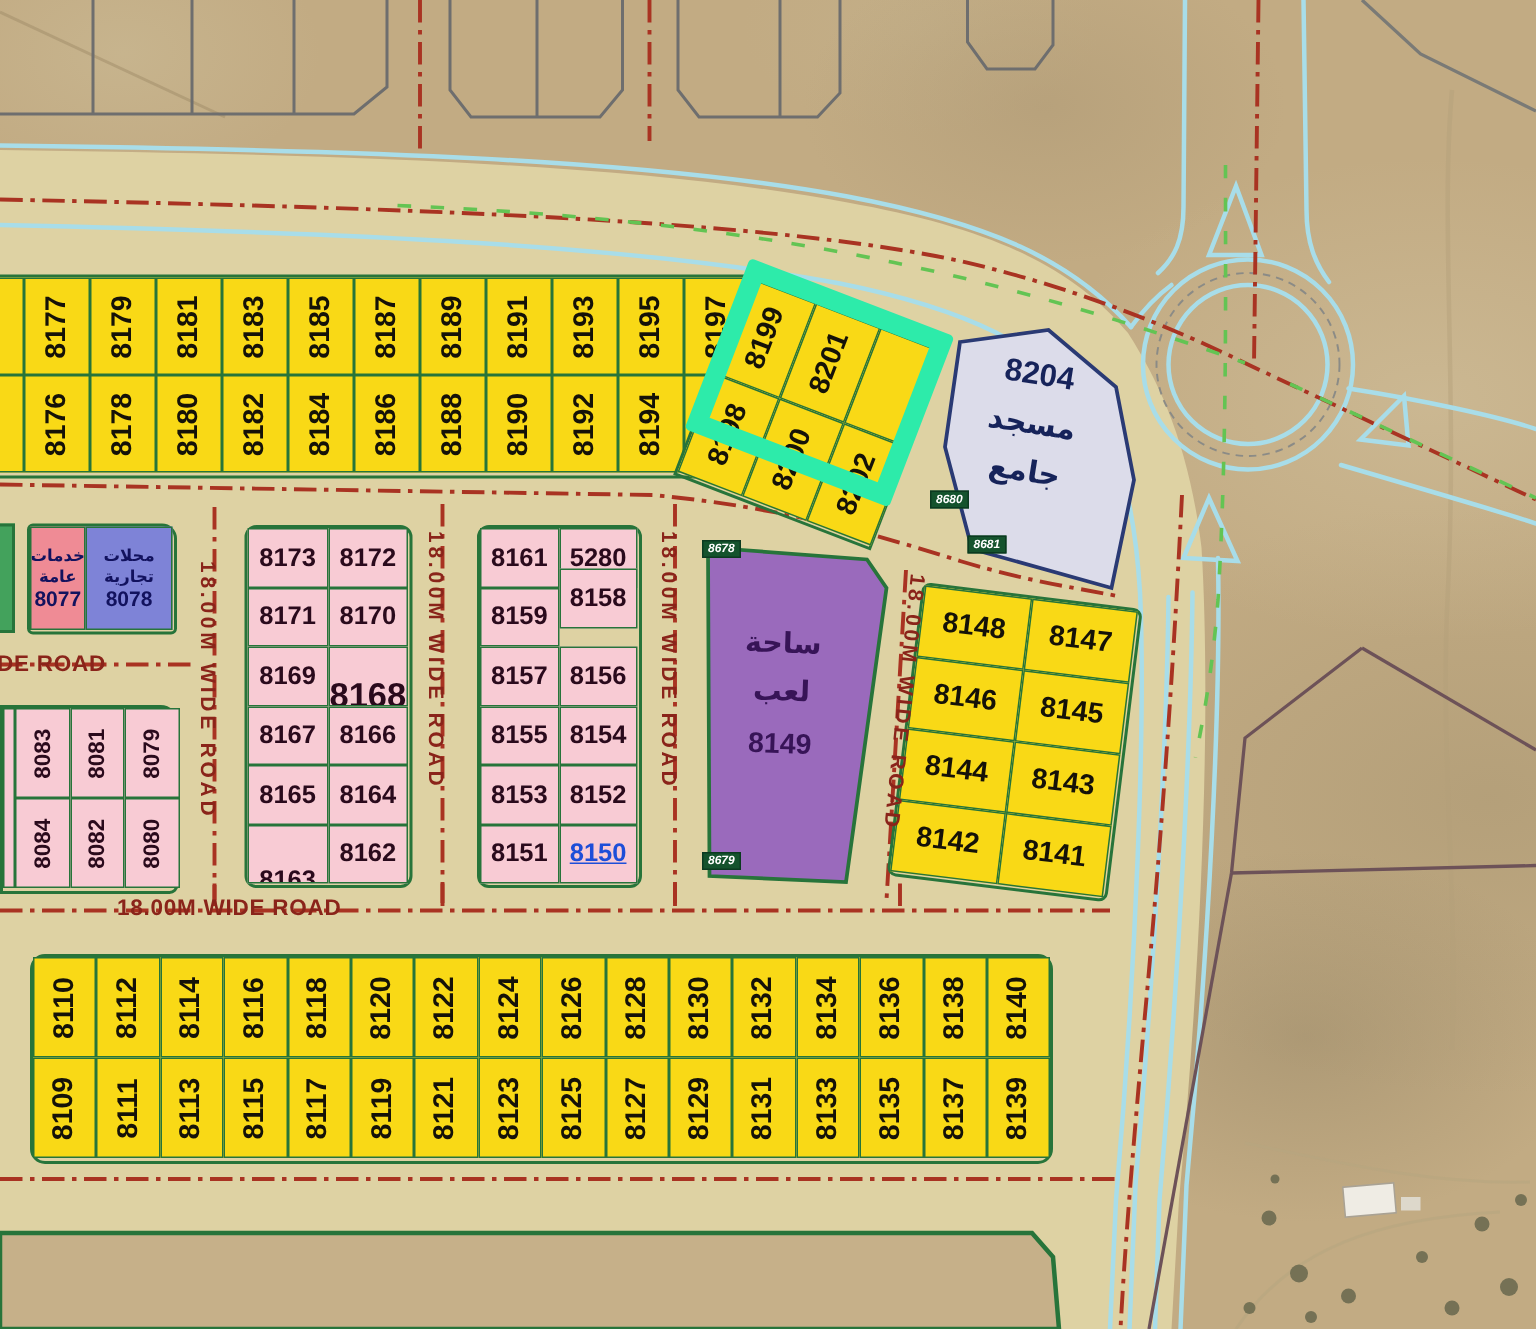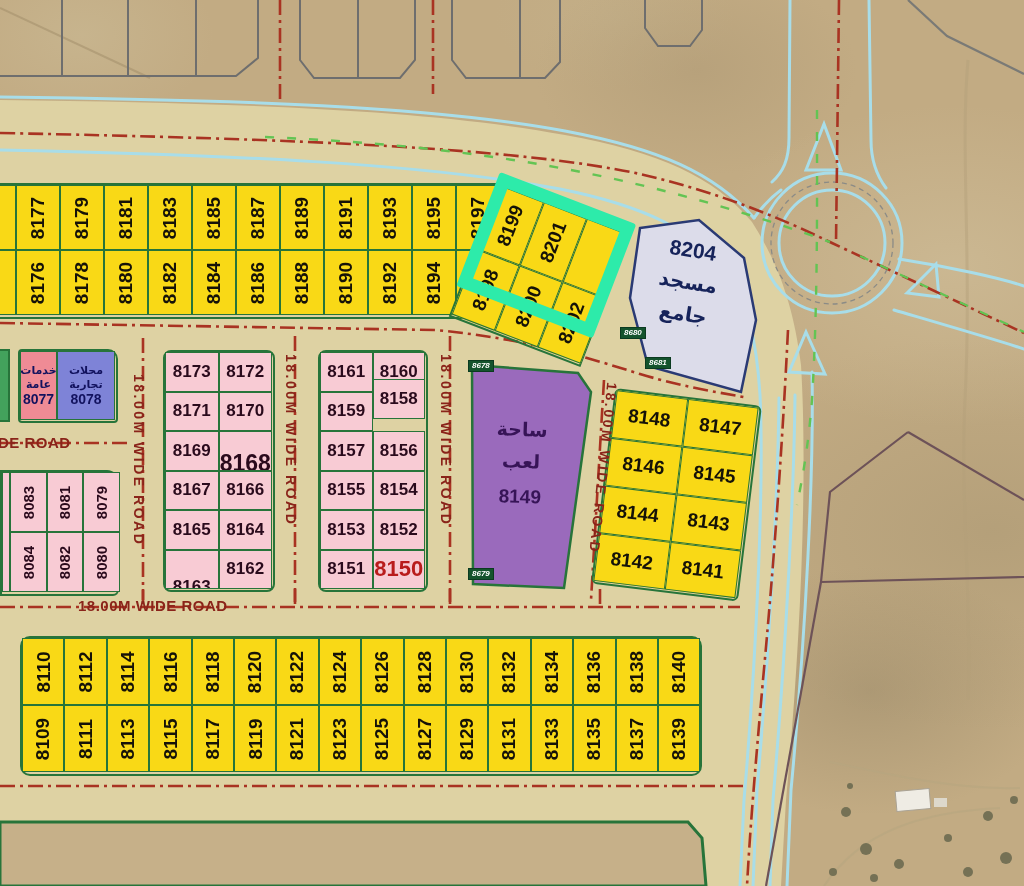--- a/index.html
+++ b/index.html
@@ -260,21 +260,21 @@
       </div>
       <div class="cell" style="left: 53.5px; top: 197.5px; width: 53.5px; height: 39.5px; background: var(--pink);">
         <span class="n" style="font-size: 17px; color: rgb(42, 10, 28);">8162</span>
       </div>
     </div>
   <div class="blk" id="pink-east" style="left:318px;top:350px;width:110px;height:242px;border-radius:8px;">
       <div class="cell" style="left: 0px; top: 0px; width: 52.5px; height: 39.5px; background: var(--pink);">
         <span class="n" style="font-size: 17px; color: rgb(42, 10, 28);">8161</span>
       </div>
       <div class="cell" style="left: 52.5px; top: 0px; width: 52.5px; height: 39.5px; background: var(--pink);">
-        <span class="n" style="font-size: 17px; color: rgb(42, 10, 28);">8160</span>
+        <span class="n" style="font-size: 17px; color: rgb(42, 10, 28);">5280</span>
       </div>
       <div class="cell" style="left: 0px; top: 39.5px; width: 52.5px; height: 39.5px; background: var(--pink);">
         <span class="n" style="font-size: 17px; color: rgb(42, 10, 28);">8159</span>
       </div>
       <div class="cell" style="left: 52.5px; top: 27px; width: 52.5px; height: 39.5px; background: var(--pink);">
         <span class="n" style="font-size: 17px; color: rgb(42, 10, 28);">8158</span>
       </div>
       <div class="cell" style="left: 0px; top: 79px; width: 52.5px; height: 39.5px; background: var(--pink);">
         <span class="n" style="font-size: 17px; color: rgb(42, 10, 28);">8157</span>
       </div>
@@ -290,21 +290,21 @@
       <div class="cell" style="left: 0px; top: 158px; width: 52.5px; height: 39.5px; background: var(--pink);">
         <span class="n" style="font-size: 17px; color: rgb(42, 10, 28);">8153</span>
       </div>
       <div class="cell" style="left: 52.5px; top: 158px; width: 52.5px; height: 39.5px; background: var(--pink);">
         <span class="n" style="font-size: 17px; color: rgb(42, 10, 28);">8152</span>
       </div>
       <div class="cell" style="left: 0px; top: 197.5px; width: 52.5px; height: 39.5px; background: var(--pink);">
         <span class="n" style="font-size: 17px; color: rgb(42, 10, 28);">8151</span>
       </div>
       <div class="cell" style="left: 52.5px; top: 197.5px; width: 52.5px; height: 39.5px; background: var(--pink);">
-        <span class="n" style="font-size: 22px; color: #b91c1c;">8150</span>
+        <span class="n" style="font-size: 17px; color: #1d4ed8; text-decoration: underline;">8150</span>
       </div>
     </div>
   <div class="blk" id="yellow-east" style="left:615px;top:388px;width:148px;height:197px;border-radius:6px;transform:rotate(7deg);transform-origin:0 0;">
       <div class="cell" style="left: 0px; top: 0px; width: 71.5px; height: 48px; background: var(--yellow);">
         <span class="n" style="font-size: 19px;">8148</span>
       </div>
       <div class="cell" style="left: 71.5px; top: 0px; width: 71.5px; height: 48px; background: var(--yellow);">
         <span class="n" style="font-size: 19px;">8147</span>
       </div>
       <div class="cell" style="left: 0px; top: 48px; width: 71.5px; height: 48px; background: var(--yellow);">

